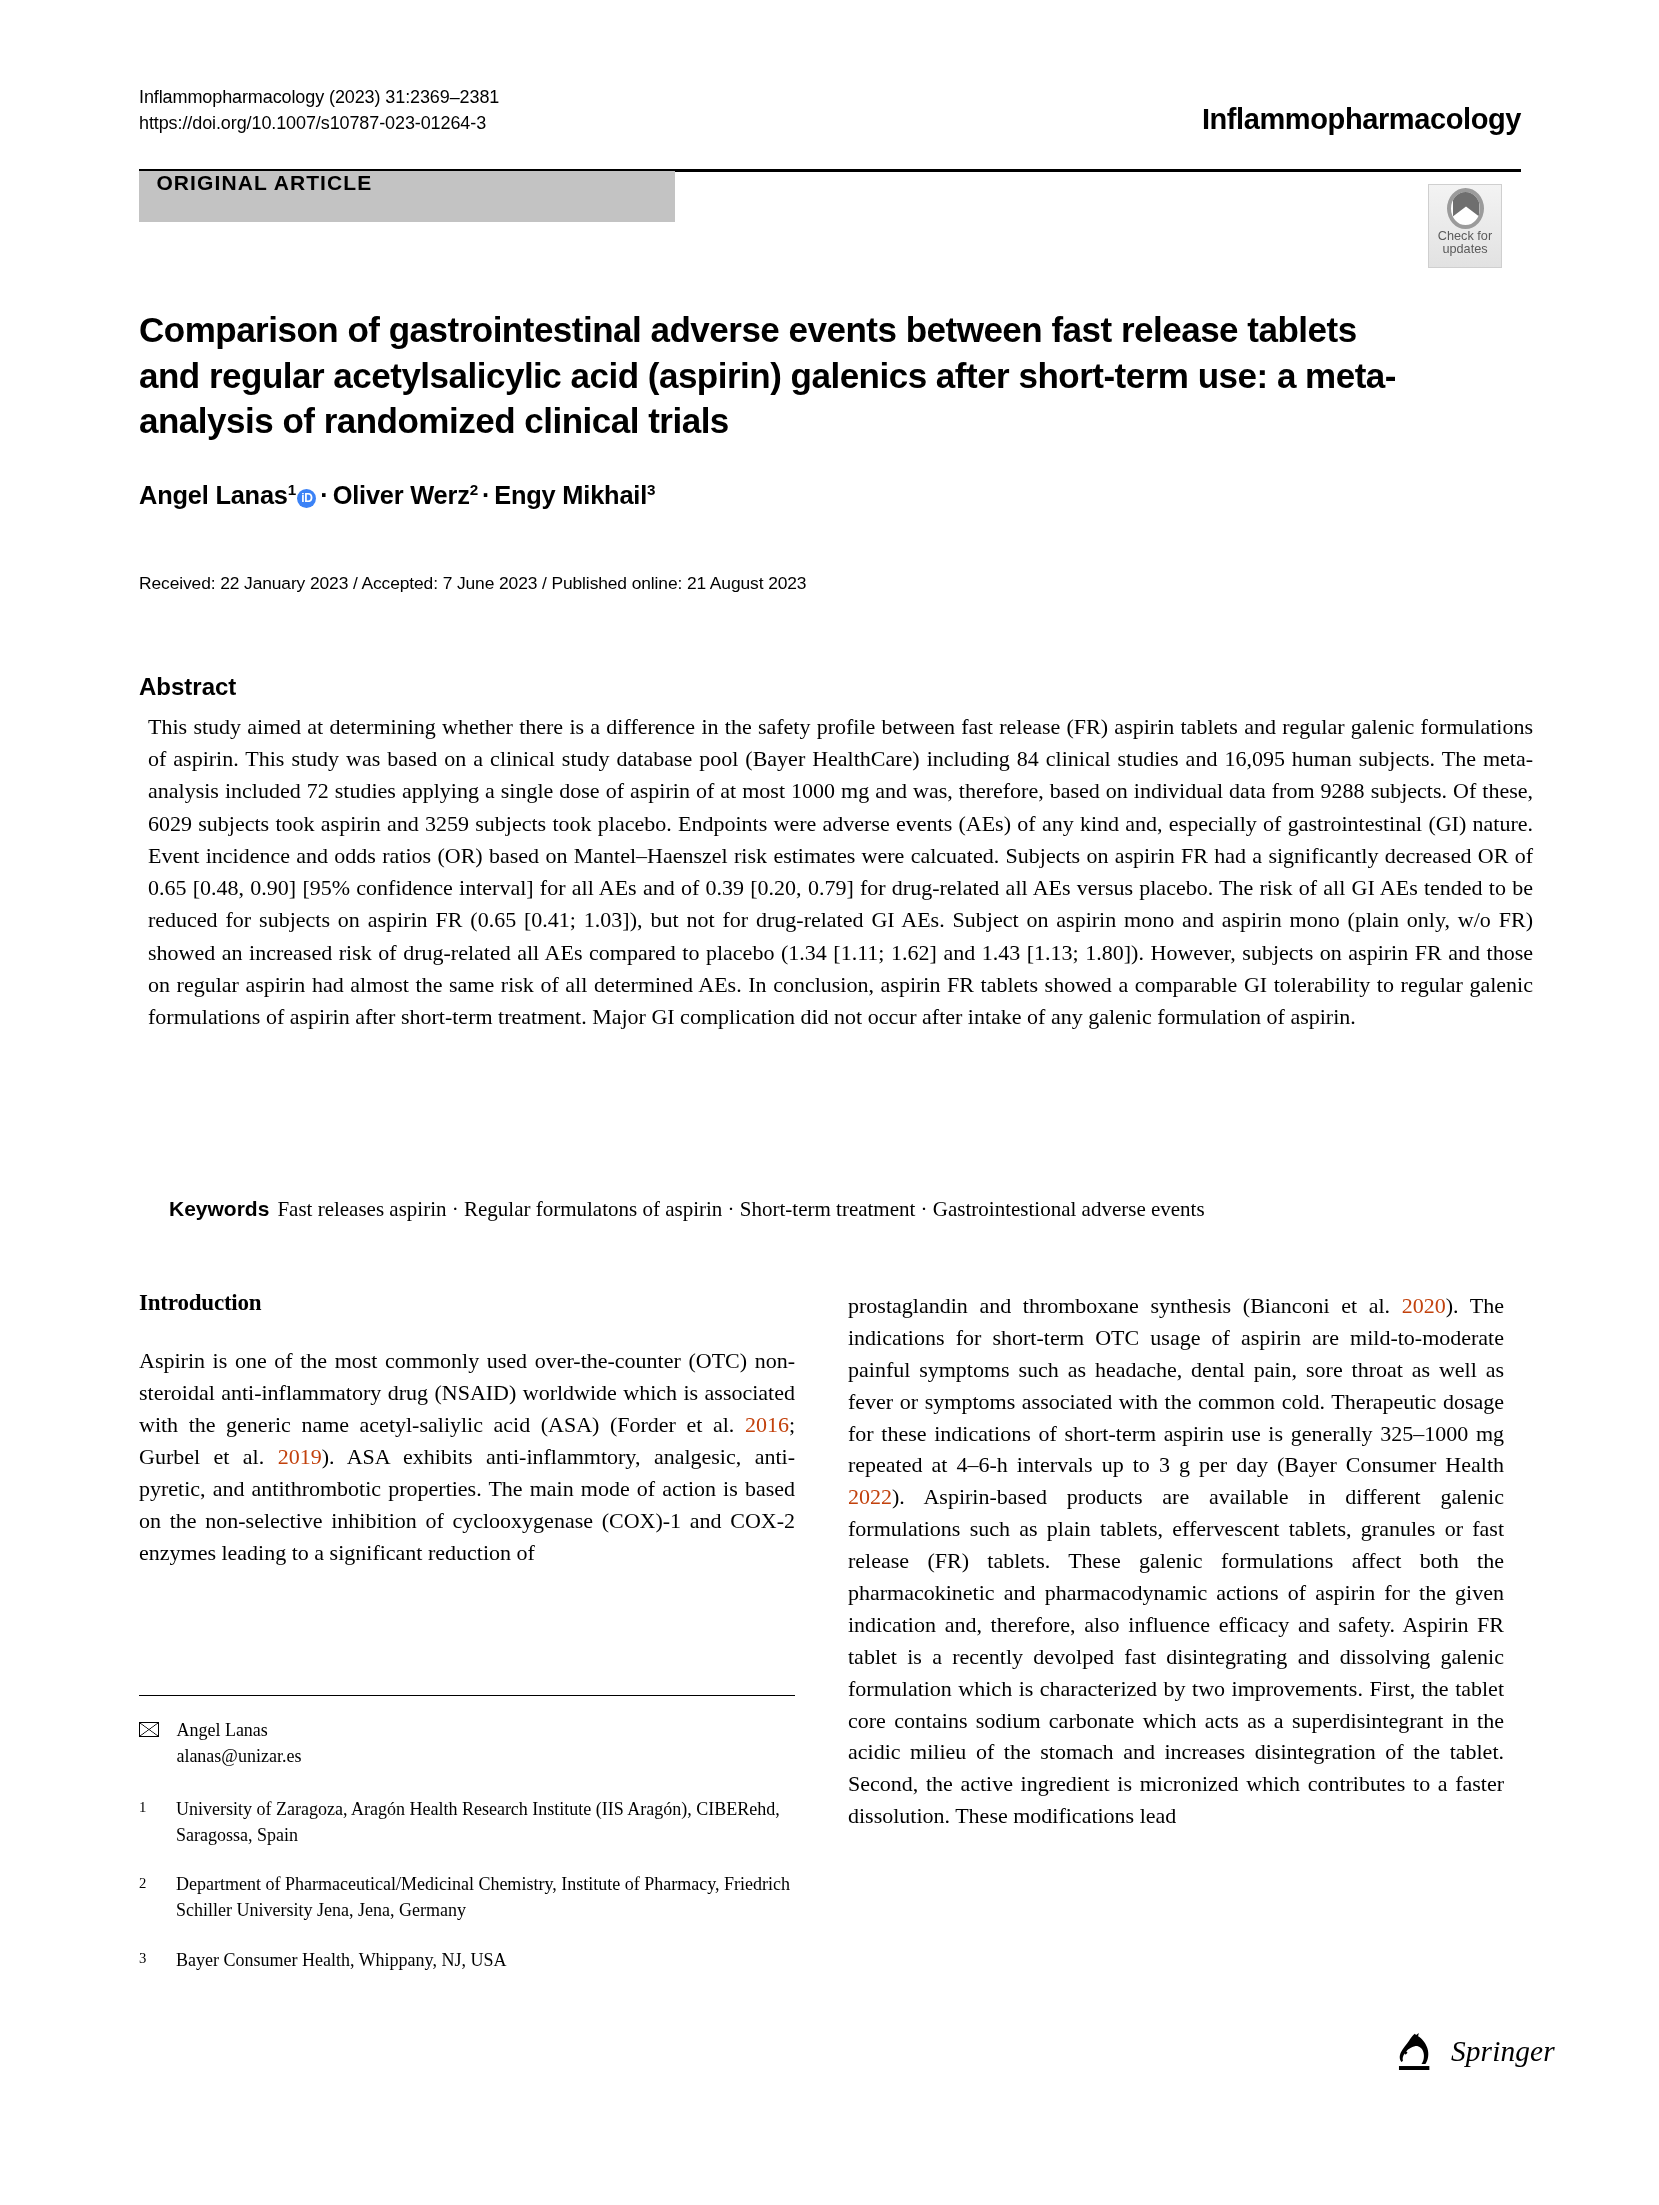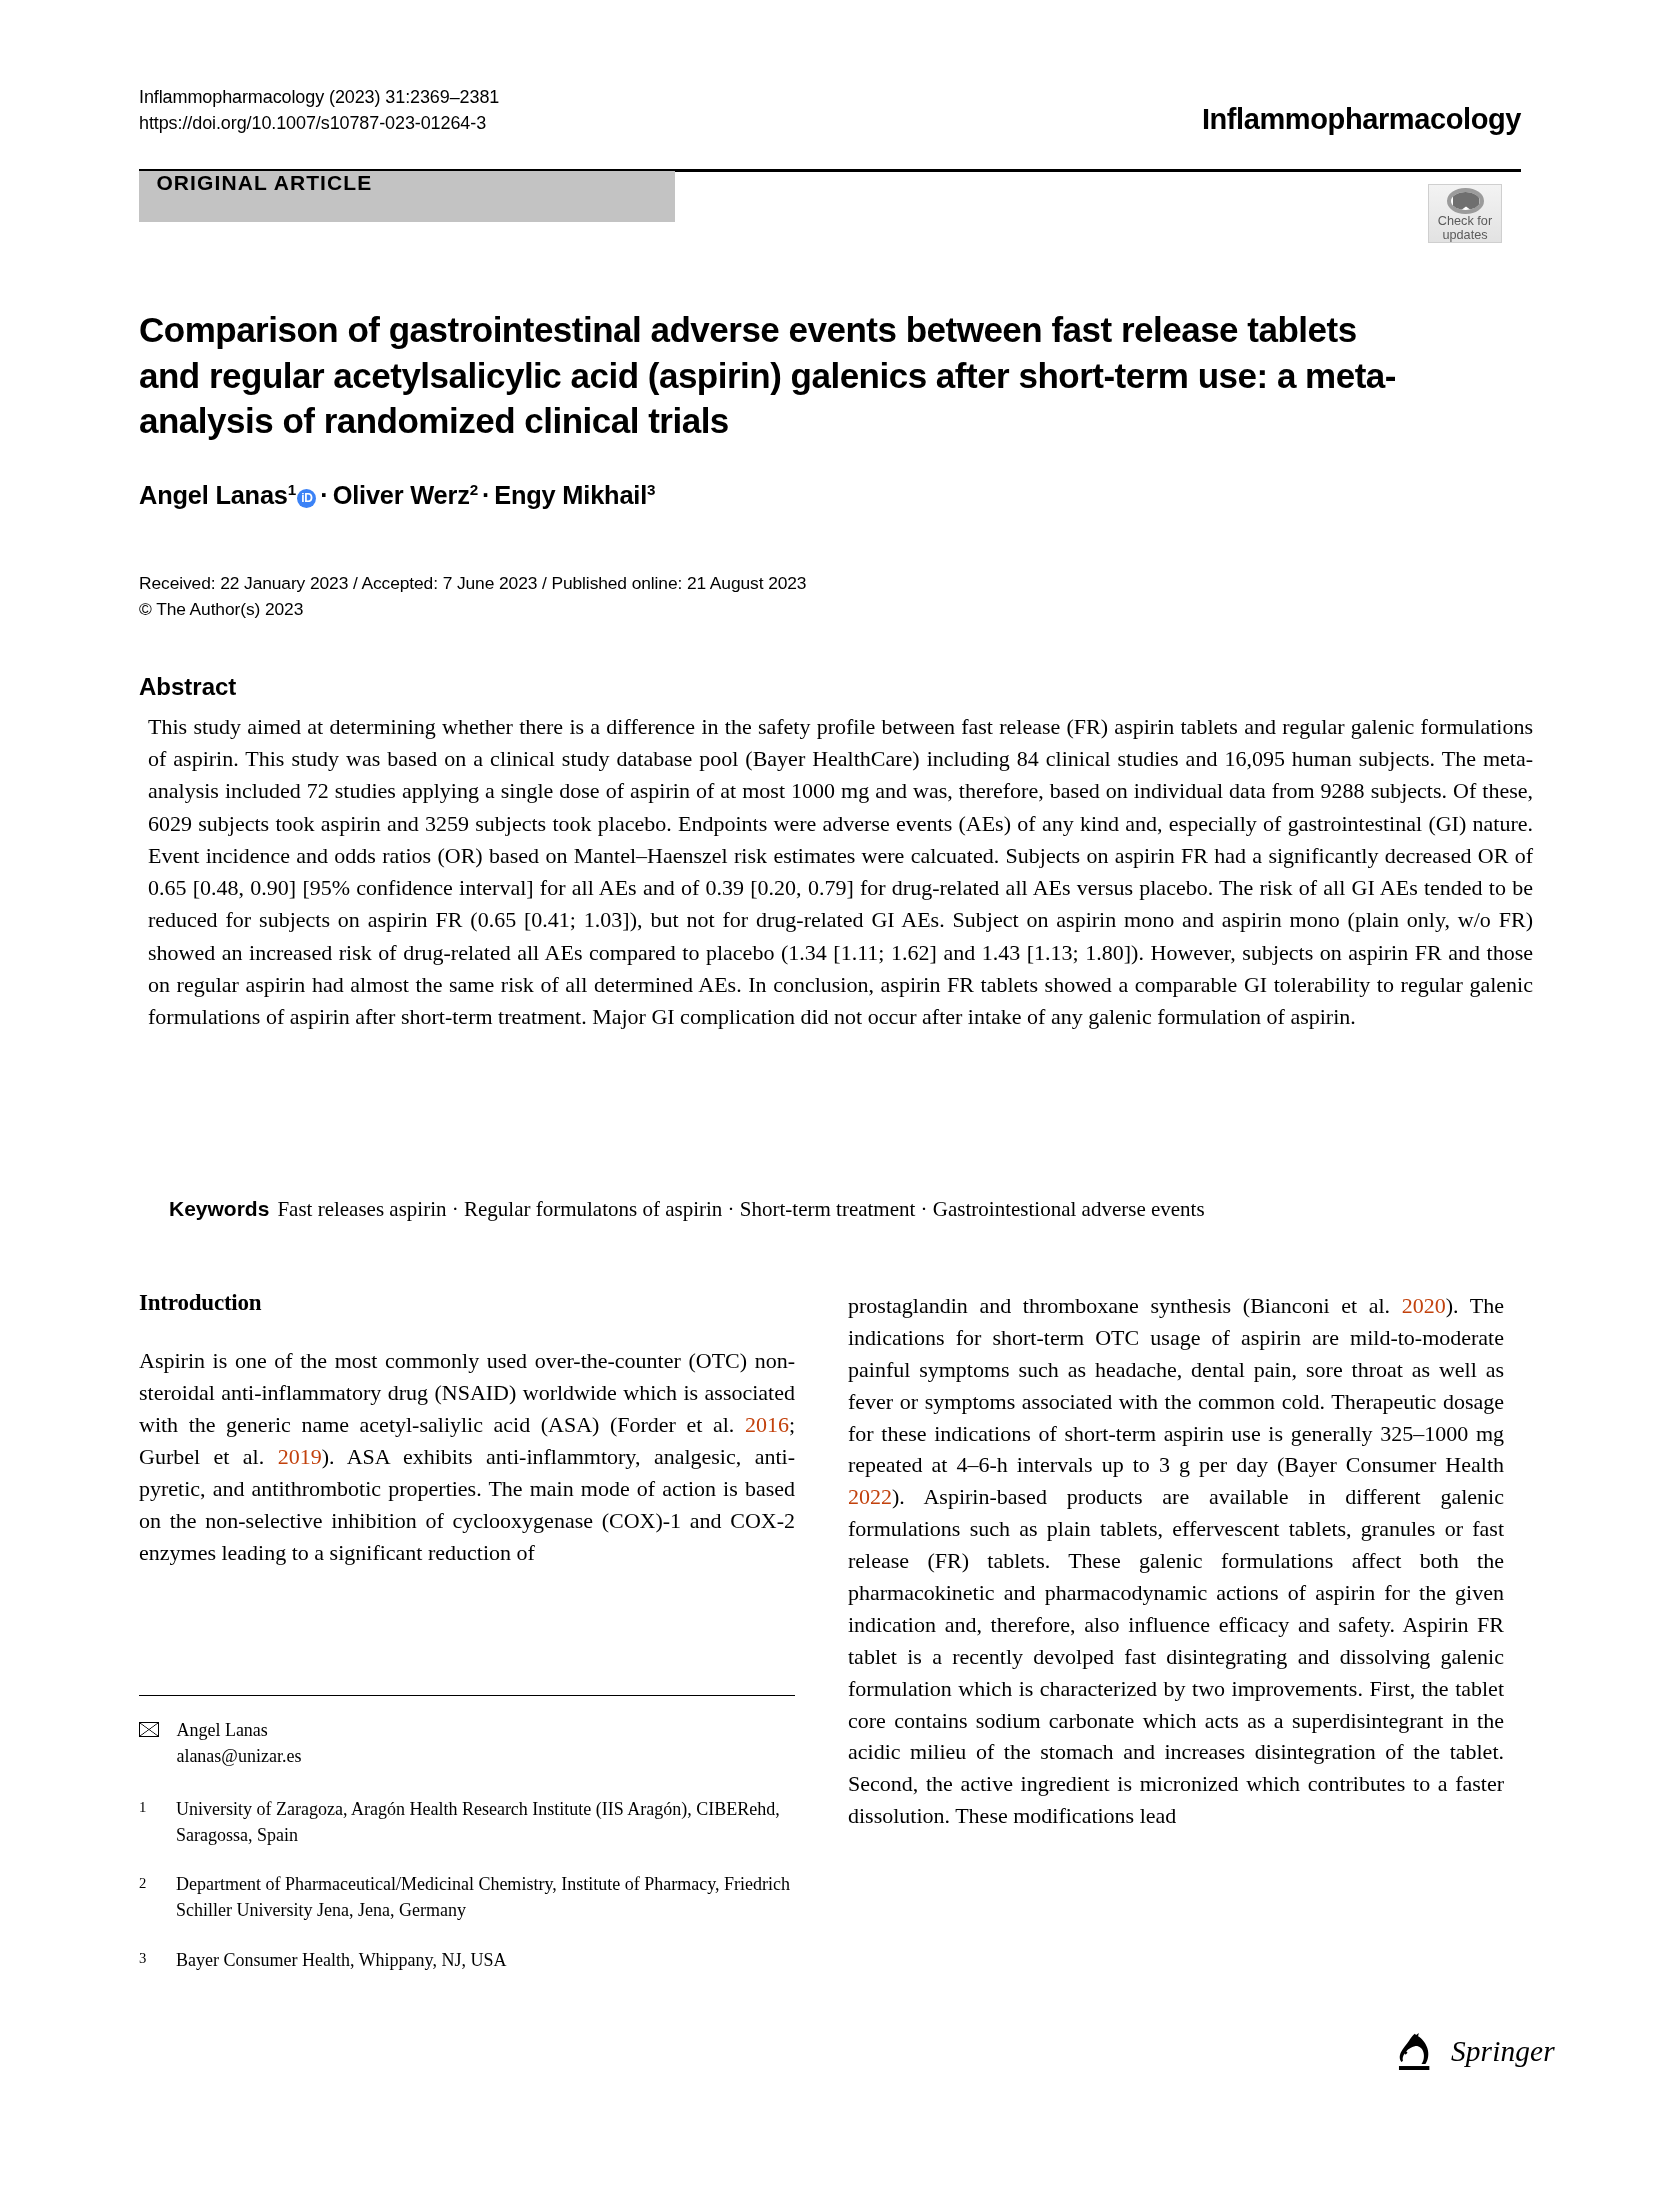--- a/index.html
+++ b/index.html
@@ -71,21 +71,21 @@
     letter-spacing: 1.1px;
     padding-left: 17.4px;
   }
 
   
   .updates-badge {
     position: absolute;
     top: 184px;
     left: 1428px;
     width: 74px;
-    height: 59px;
+    height: 84px;
     background: linear-gradient(#f3f3f3, #e2e2e2);
     border: 0.7px solid #cfcfcf;
     display: flex;
     flex-direction: column;
     align-items: center;
     justify-content: flex-start;
     padding-top: 2.7px;
     box-sizing: border-box;
   }
   .updates-badge .ring {
@@ -353,21 +353,20 @@
       <div>updates</div>
     </div>
   </div>
 
   <h1 class="title">Comparison of gastrointestinal adverse events between fast release tablets and regular acetylsalicylic acid (aspirin) galenics after short-term use: a meta-analysis of randomized clinical trials</h1>
 
   <div class="authors"><span>Angel Lanas</span><sup>1</sup><span class="orcid">iD</span><span class="sep-dot">·</span><span>Oliver Werz</span><sup>2</sup><span class="sep-dot">·</span><span>Engy Mikhail</span><sup>3</sup></div>
 
   <div class="dates">
     <div>Received: 22 January 2023 / Accepted: 7 June 2023 / Published online: 21 August 2023</div>
-    <div>© The Author(s) 2023</div>
   </div>
 
   <div class="abstract-head">Abstract</div>
   <div class="abstract-body">This study aimed at determining whether there is a difference in the safety profile between fast release (FR) aspirin tablets and regular galenic formulations of aspirin. This study was based on a clinical study database pool (Bayer HealthCare) including 84 clinical studies and 16,095 human subjects. The meta-analysis included 72 studies applying a single dose of aspirin of at most 1000 mg and was, therefore, based on individual data from 9288 subjects. Of these, 6029 subjects took aspirin and 3259 subjects took placebo. Endpoints were adverse events (AEs) of any kind and, especially of gastrointestinal (GI) nature. Event incidence and odds ratios (OR) based on Mantel–Haenszel risk estimates were calcuated. Subjects on aspirin FR had a significantly decreased OR of 0.65 [0.48, 0.90] [95% confidence interval] for all AEs and of 0.39 [0.20, 0.79] for drug-related all AEs versus placebo. The risk of all GI AEs tended to be reduced for subjects on aspirin FR (0.65 [0.41; 1.03]), but not for drug-related GI AEs. Subject on aspirin mono and aspirin mono (plain only, w/o FR) showed an increased risk of drug-related all AEs compared to placebo (1.34 [1.11; 1.62] and 1.43 [1.13; 1.80]). However, subjects on aspirin FR and those on regular aspirin had almost the same risk of all determined AEs. In conclusion, aspirin FR tablets showed a comparable GI tolerability to regular galenic formulations of aspirin after short-term treatment. Major GI complication did not occur after intake of any galenic formulation of aspirin.</div>
 
   <div class="keywords"><span class="kw-label">Keywords</span><span>Fast releases aspirin · Regular formulatons of aspirin · Short-term treatment · Gastrointestional adverse events</span></div>
 
   <div class="columns">
 
     <div class="col col-left">

